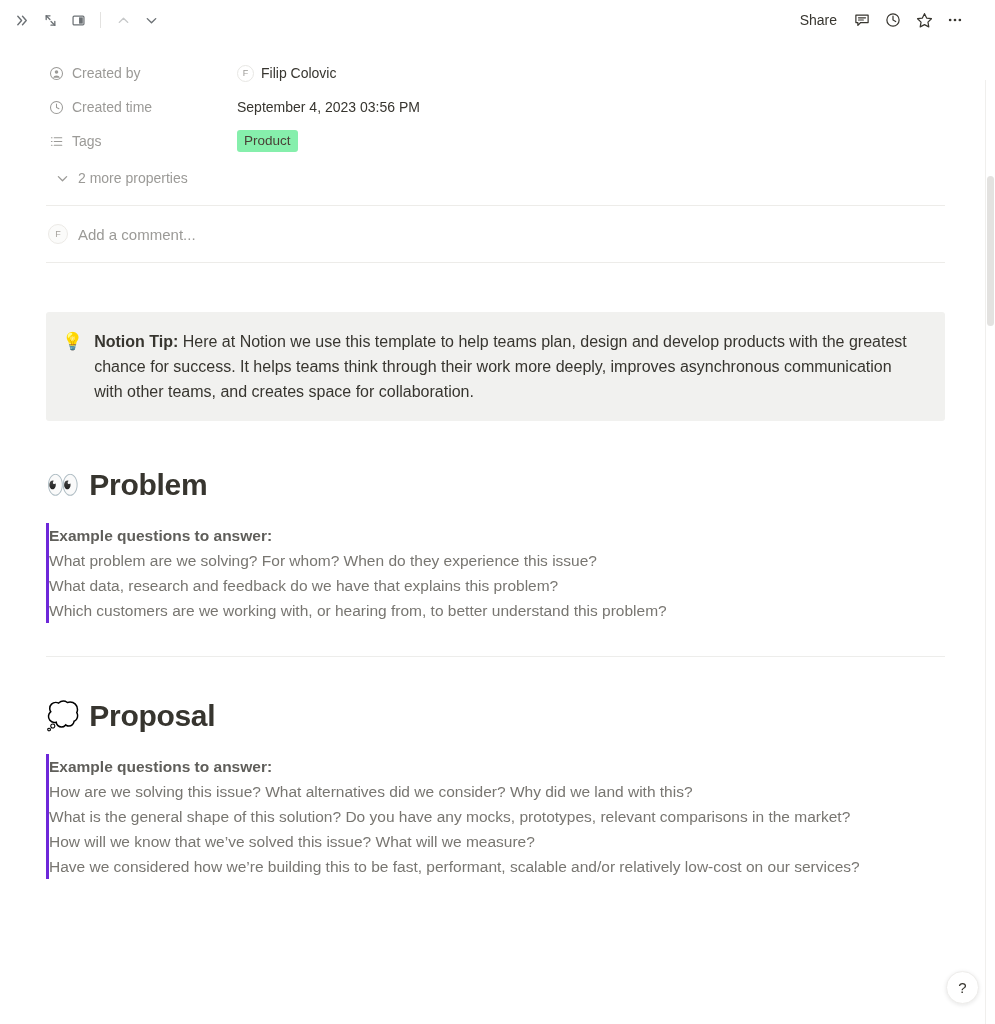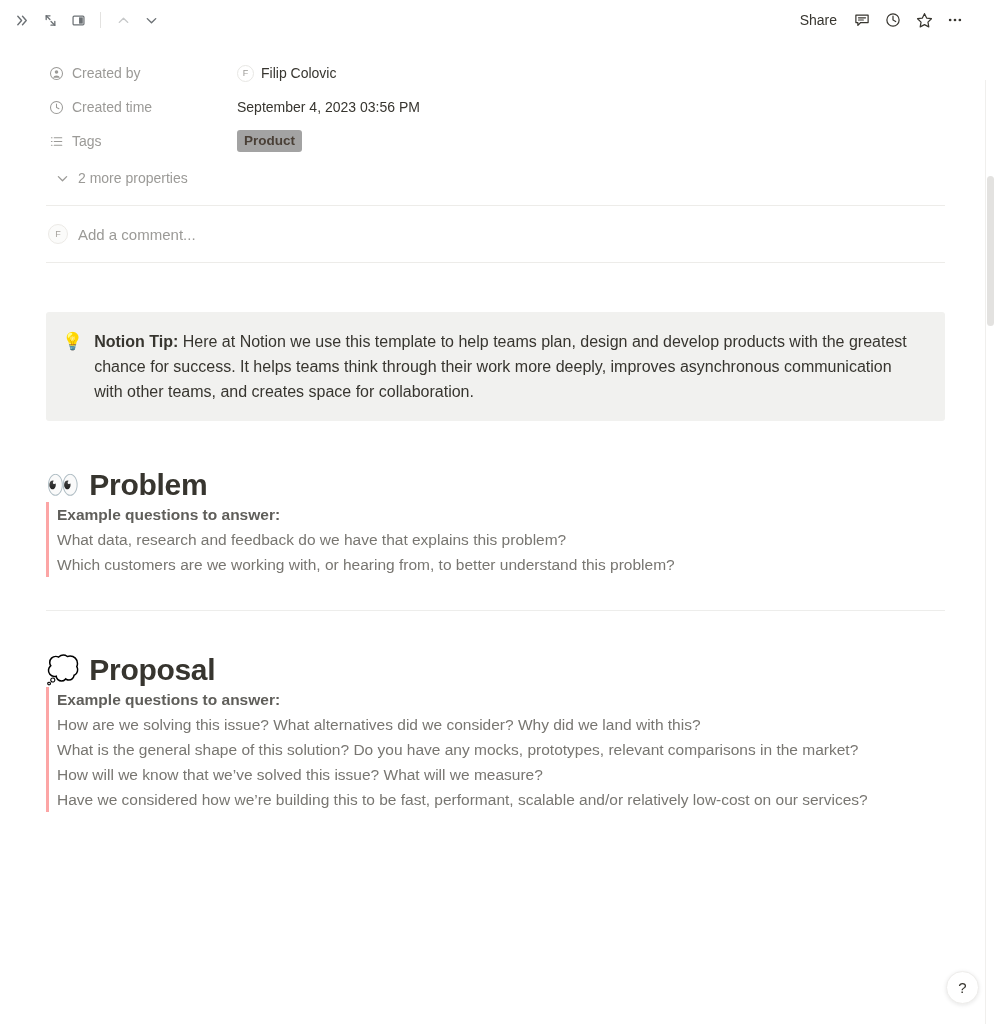--- a/index.html
+++ b/index.html
@@ -98,23 +98,23 @@
     padding: 4px 7px; border-radius: 3px; cursor: pointer;
   }
   .avatar-sm {
     width: 17px; height: 17px; border-radius: 50%;
     background: #ffffff; border: 1px solid #e8e7e4;
     color: #9b9a97; font-size: 9px;
     display: flex; align-items: center; justify-content: center;
     flex: 0 0 17px;
   }
   .tag-pill {
-    background: #a3a3a3; color: #493f36;
+    background: #86efac; color: #493f36;
     font-size: 13.5px; line-height: 18px;
-    padding: 2px 7px; border-radius: 3px; font-weight: bold;
+    padding: 2px 7px; border-radius: 3px;
   }
   .more-props {
     display: flex; align-items: center; gap: 8px;
     margin: 8px 0 0 48px;
     width: max-content;
     font-size: 14px; color: #9b9a97;
     padding: 4px 6px; border-radius: 3px; cursor: pointer;
   }
 
   
@@ -165,22 +165,23 @@
     display: flex; align-items: center; gap: 10px;
     font-size: 30px; font-weight: 700;
     color: #37352f;
     letter-spacing: -0.3px;
   }
   .h1-emoji { font-size: 27px; line-height: 1; }
   .sec-problem { margin-top: 47px; }
   .sec-proposal { margin-top: 42px; }
 
   .quote {
-    border-left: 3px solid #fca5a5;
-    padding-left: 8px;
+    border-left: 3px solid #6d28d9;
+    padding-left: 0;
+    margin-top: 21px;
   }
   .quote-line {
     font-size: 15.5px; line-height: 25px;
     color: #787671;
   }
   .quote-line.bold {
     font-weight: 700; color: #5f5e5a;
   }
 
   .block-divider {
@@ -361,20 +362,21 @@
         <b>Notion Tip:</b><span> Here at Notion we use this template to help teams plan, design and develop products with the greatest chance for success. It helps teams think through their work more deeply, improves asynchronous communication with other teams, and creates space for collaboration.</span>
       </div>
     </div>
 
     <div class="h1 sec-problem">
       <span class="h1-emoji">👀</span>
       <span>Problem</span>
     </div>
     <div class="quote">
       <div class="quote-line bold">Example questions to answer:</div>
+      <div class="quote-line">What problem are we solving? For whom? When do they experience this issue?</div>
       <div class="quote-line">What data, research and feedback do we have that explains this problem?</div>
       <div class="quote-line">Which customers are we working with, or hearing from, to better understand this problem?</div>
     </div>
 
     <div class="block-divider"></div>
 
     <div class="h1 sec-proposal">
       <span class="h1-emoji">💭</span>
       <span>Proposal</span>
     </div>

